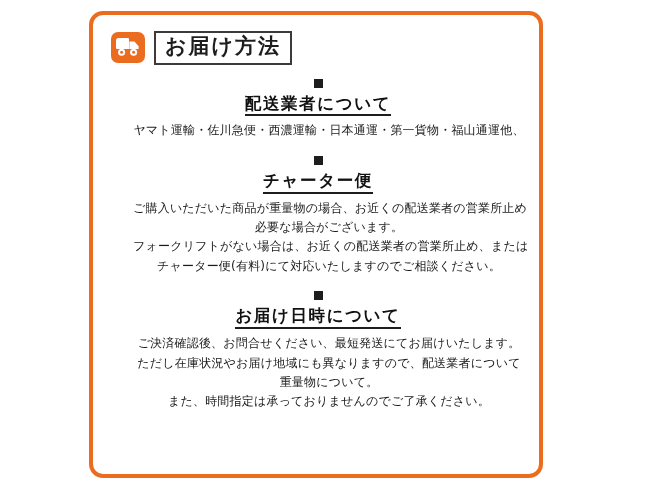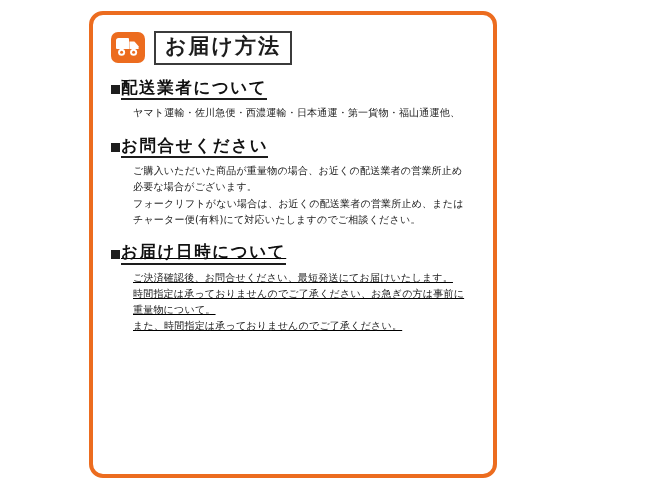--- a/index.html
+++ b/index.html
@@ -17,21 +17,21 @@
     position: relative;
     width: 652px;
     height: 489px;
     background: #ffffff;
     box-sizing: border-box;
   }
   .card {
     position: absolute;
     left: 89px;
     top: 11px;
-    width: 408px;
+    width: 454px;
     height: 467px;
     border: 4px solid #ec6c1f;
     border-radius: 14px;
     background: #ffffff;
     box-sizing: border-box;
   }
   .inner {
     position: absolute;
     left: 18px;
     top: 16px;
@@ -71,22 +71,23 @@
     line-height: 1.12;
     white-space: nowrap;
   }
   
   .section {
     margin-bottom: 12px;
   }
   .section-head {
     display: flex;
     align-items: center;
-    gap: 1px;
+    gap: 7px;
     margin-bottom: 5px;
+    flex-direction: column;
   }
   .bullet-square {
     width: 9px;
     height: 9px;
     background: #1d1d1d;
     flex: 0 0 auto;
     position: relative;
     top: 1px;
   }
   .section-title {
@@ -97,29 +98,30 @@
     border-bottom: 2px solid #1d1d1d;
     padding-bottom: 1px;
     line-height: 1.2;
     display: inline-block;
     white-space: nowrap;
   }
   .section-body {
     padding-left: 22px;
   }
   .line {
-    font-size: 10px;
+    font-size: 12px;
     color: #1a1a1a;
     line-height: 1.62;
     letter-spacing: 0.2px;
     white-space: nowrap;
+    text-align: center;
   }
   .sec-1 { margin-top: 2px; }
   .sec-2 { margin-top: 14px; }
-  .sec-3 { margin-top: 14px; text-decoration: underline; }
+  .sec-3 { margin-top: 14px; }
 </style>
 </head>
 <body>
 
 <div class="page">
   <div class="card">
     <div class="inner">
 
       <div class="title-row">
         <div class="truck-badge">
@@ -143,38 +145,38 @@
           <span class="section-title">配送業者について</span>
         </div>
         <div class="section-body">
           <div class="line">ヤマト運輸・佐川急便・西濃運輸・日本通運・第一貨物・福山通運他、</div>
         </div>
       </div>
 
       <div class="section sec-2">
         <div class="section-head">
           <span class="bullet-square"></span>
-          <span class="section-title">お問合せください</span>
+          <span class="section-title">チャーター便</span>
         </div>
         <div class="section-body">
           <div class="line">ご購入いただいた商品が重量物の場合、お近くの配送業者の営業所止め</div>
           <div class="line">必要な場合がございます。</div>
           <div class="line">フォークリフトがない場合は、お近くの配送業者の営業所止め、または</div>
           <div class="line">チャーター便(有料)にて対応いたしますのでご相談ください。</div>
         </div>
       </div>
 
       <div class="section sec-3">
         <div class="section-head">
           <span class="bullet-square"></span>
           <span class="section-title">お届け日時について</span>
         </div>
         <div class="section-body">
           <div class="line">ご決済確認後、お問合せください、最短発送にてお届けいたします。</div>
-          <div class="line">時間指定は承っておりませんのでご了承ください、お急ぎの方は事前に</div>
+          <div class="line">ただし在庫状況やお届け地域にも異なりますので、配送業者について</div>
           <div class="line">重量物について。</div>
           <div class="line">また、時間指定は承っておりませんのでご了承ください。</div>
         </div>
       </div>
 
     </div>
   </div>
 </div>
 
 </body></html>

